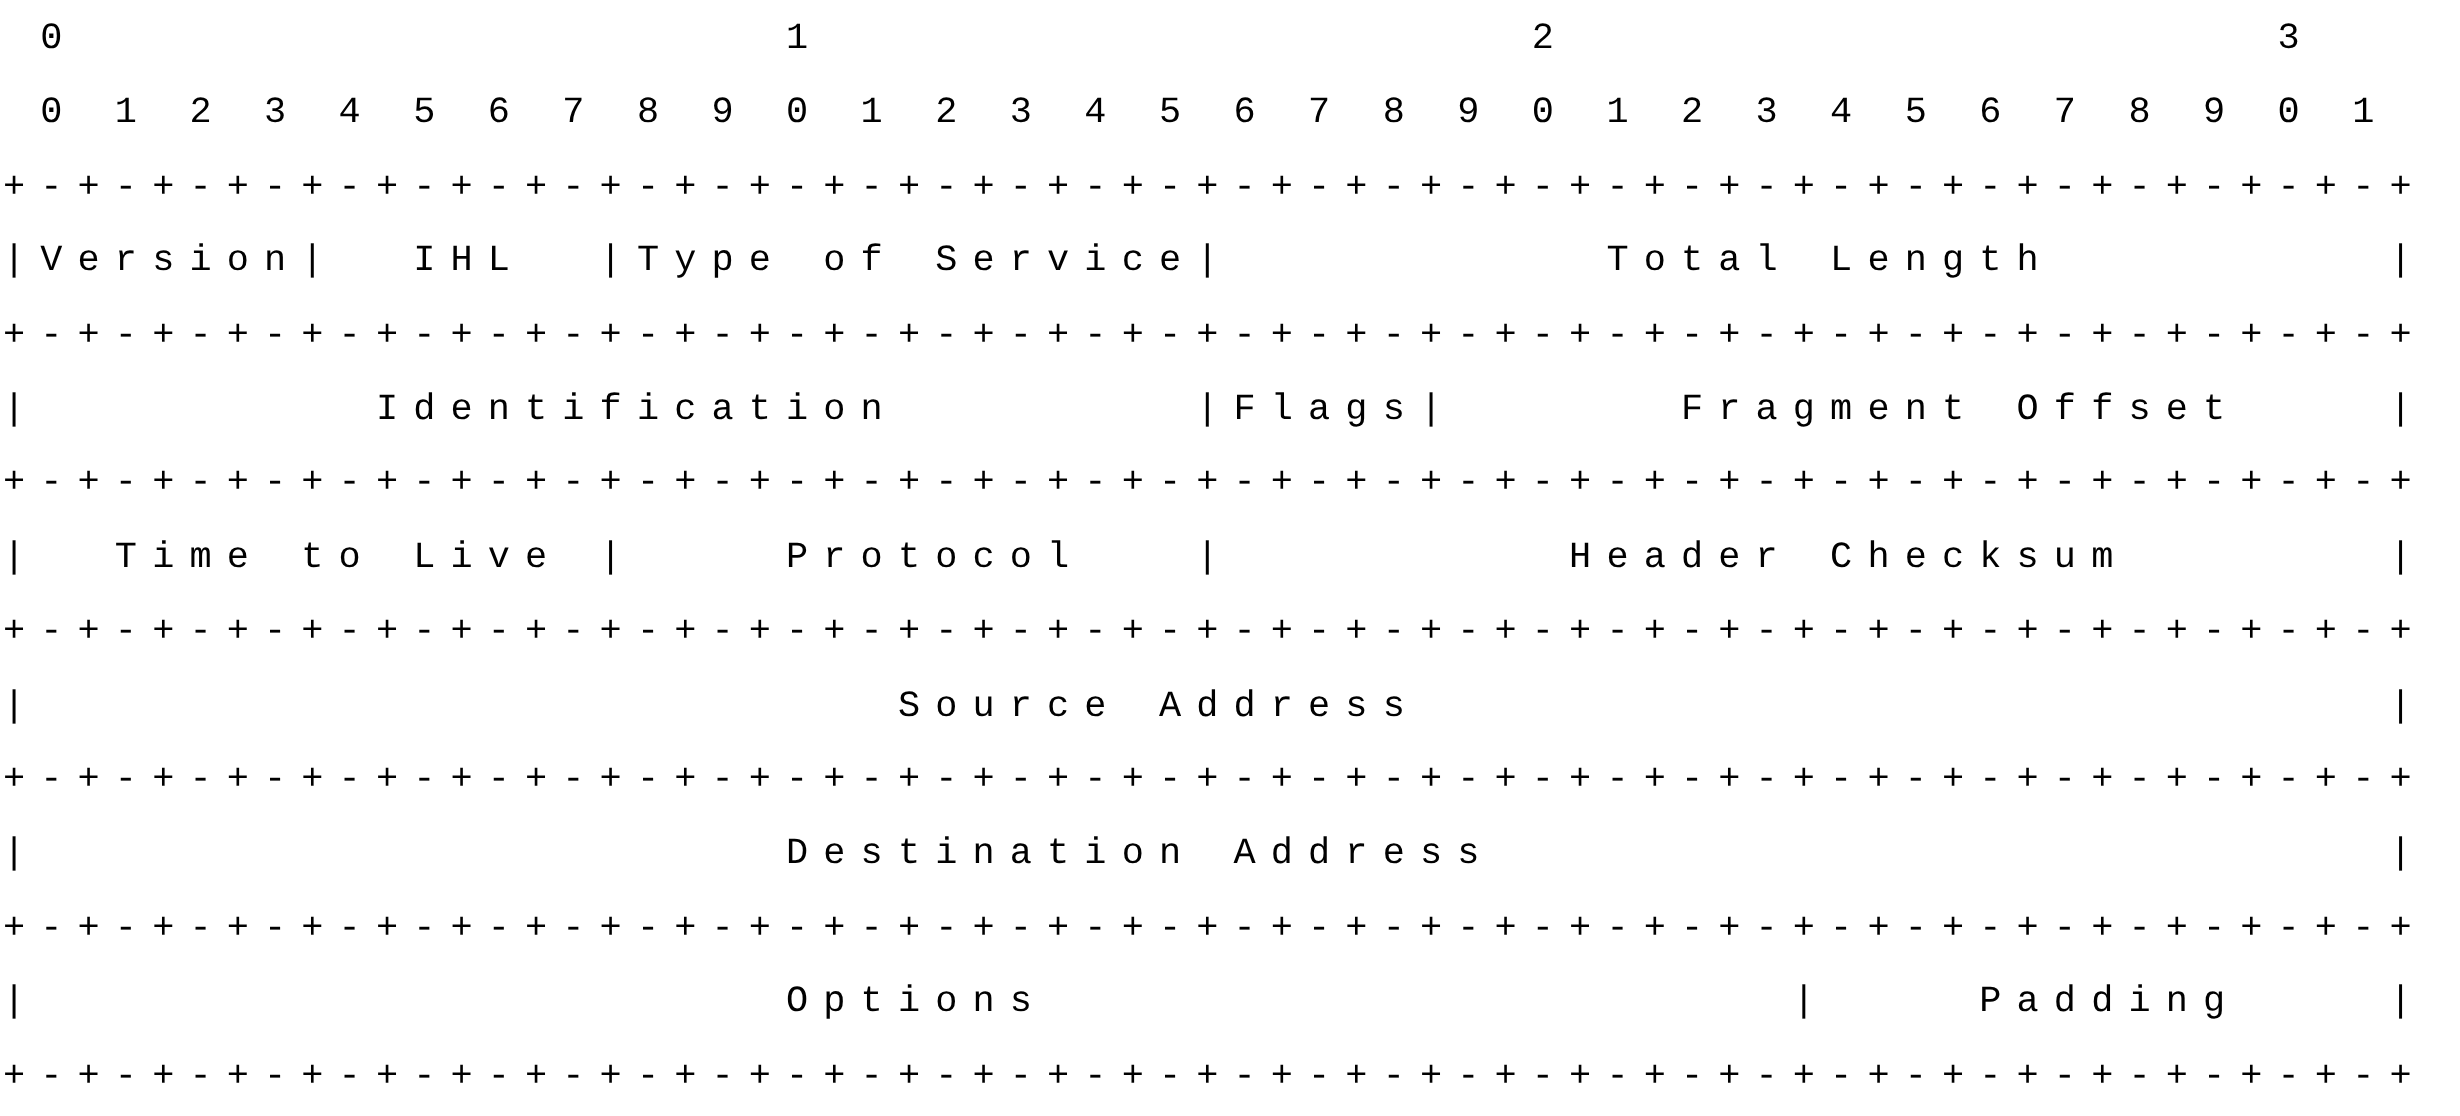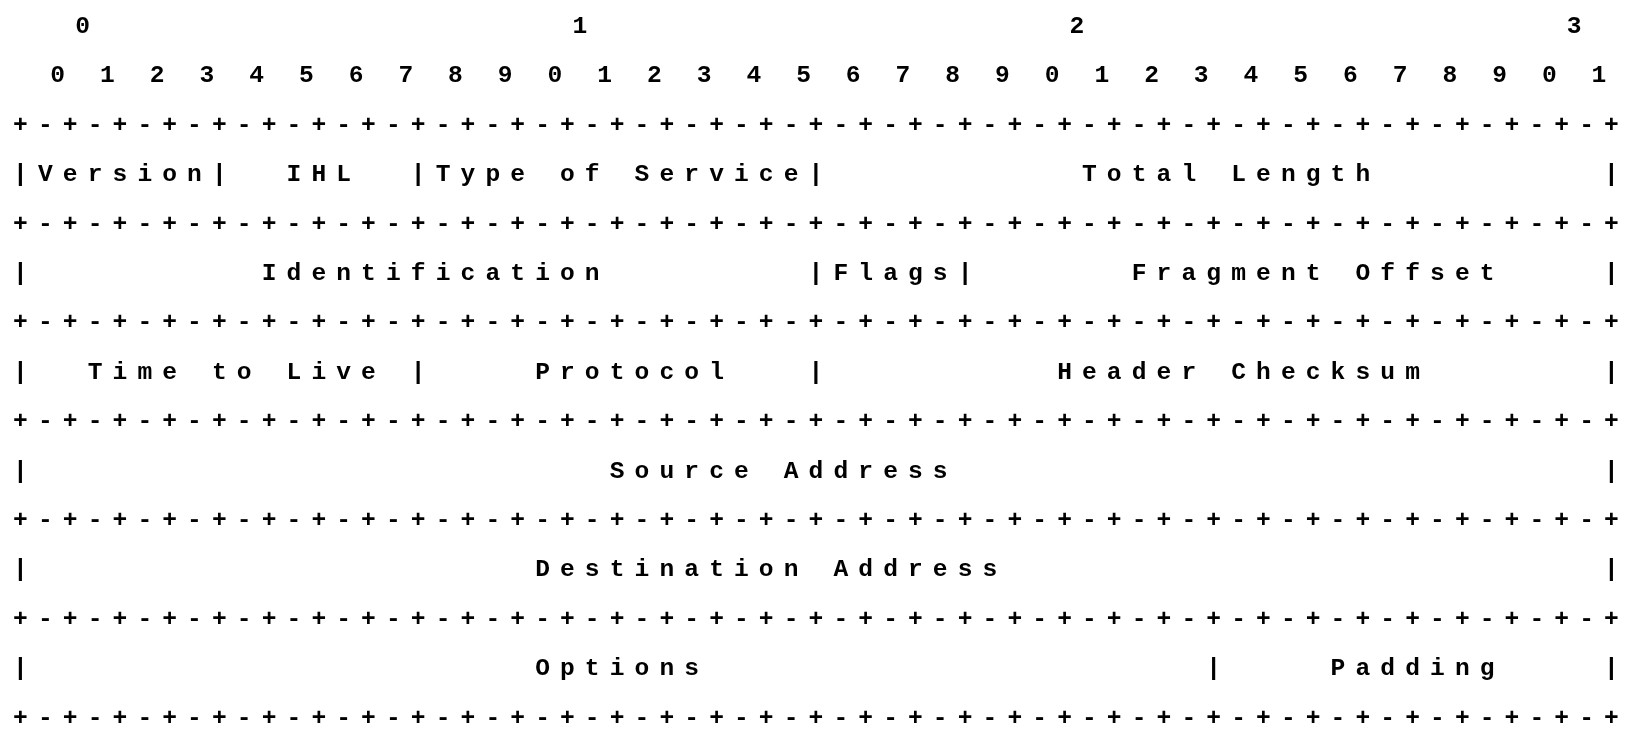--- a/index.html
+++ b/index.html
@@ -5,31 +5,30 @@
   html, body {
     margin: 0;
     padding: 0;
     background: #ffffff;
     width: 1640px;
     height: 744px;
     overflow: hidden;
   }
   pre.diagram {
     font-family: "Courier New", Courier, monospace;
-    font-weight: bold;
+    font-weight: normal;
     color: #000000;
     white-space: pre;
     margin: 0;
     padding: 0;
     font-size: 24.6px;
     line-height: 49.4px;
     letter-spacing: 10.1px;
     padding-left: 2px;
     padding-top: 2px;
-    text-align: center;
   }
 </style>
 </head>
 <body>
 
 <pre class="diagram"><span> 0                   1                   2                   3</span>
 <span> 0 1 2 3 4 5 6 7 8 9 0 1 2 3 4 5 6 7 8 9 0 1 2 3 4 5 6 7 8 9 0 1</span>
 <span>+-+-+-+-+-+-+-+-+-+-+-+-+-+-+-+-+-+-+-+-+-+-+-+-+-+-+-+-+-+-+-+-+</span>
 <span>|Version|  IHL  |Type of Service|          Total Length         |</span>
 <span>+-+-+-+-+-+-+-+-+-+-+-+-+-+-+-+-+-+-+-+-+-+-+-+-+-+-+-+-+-+-+-+-+</span>

